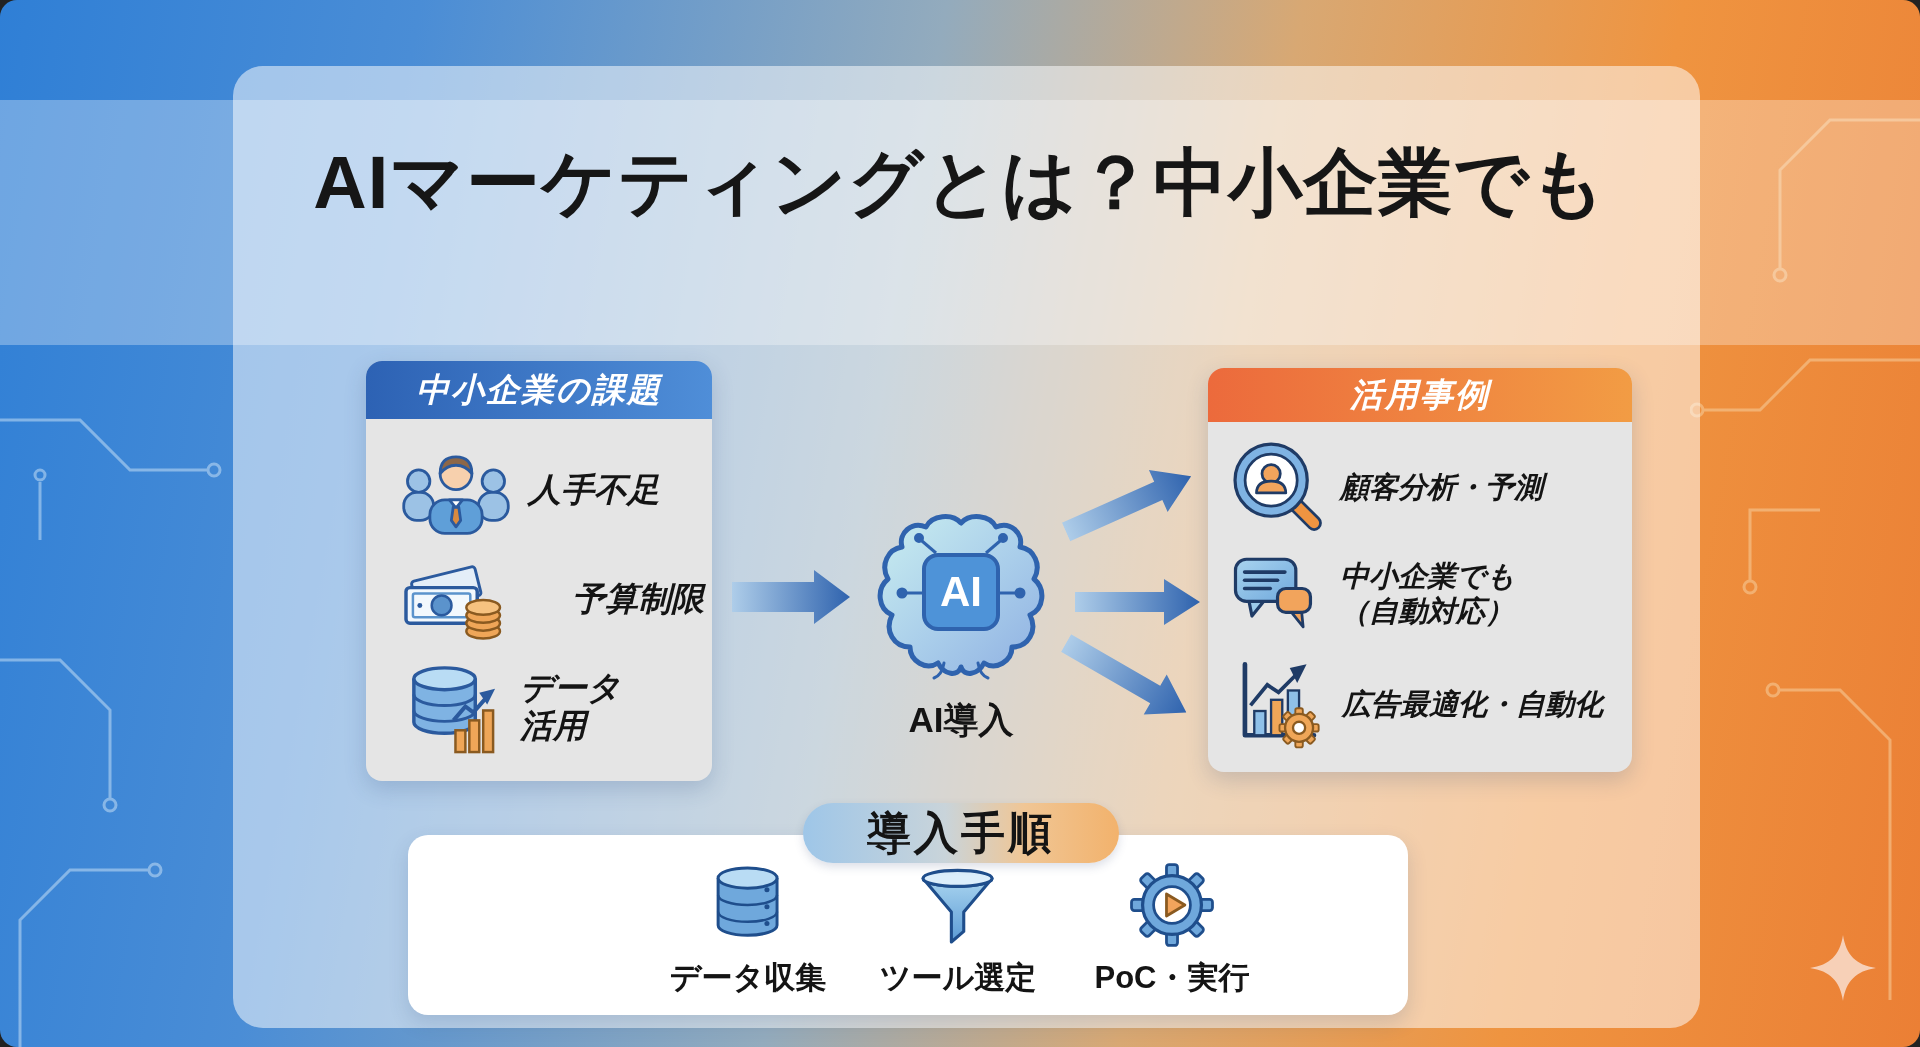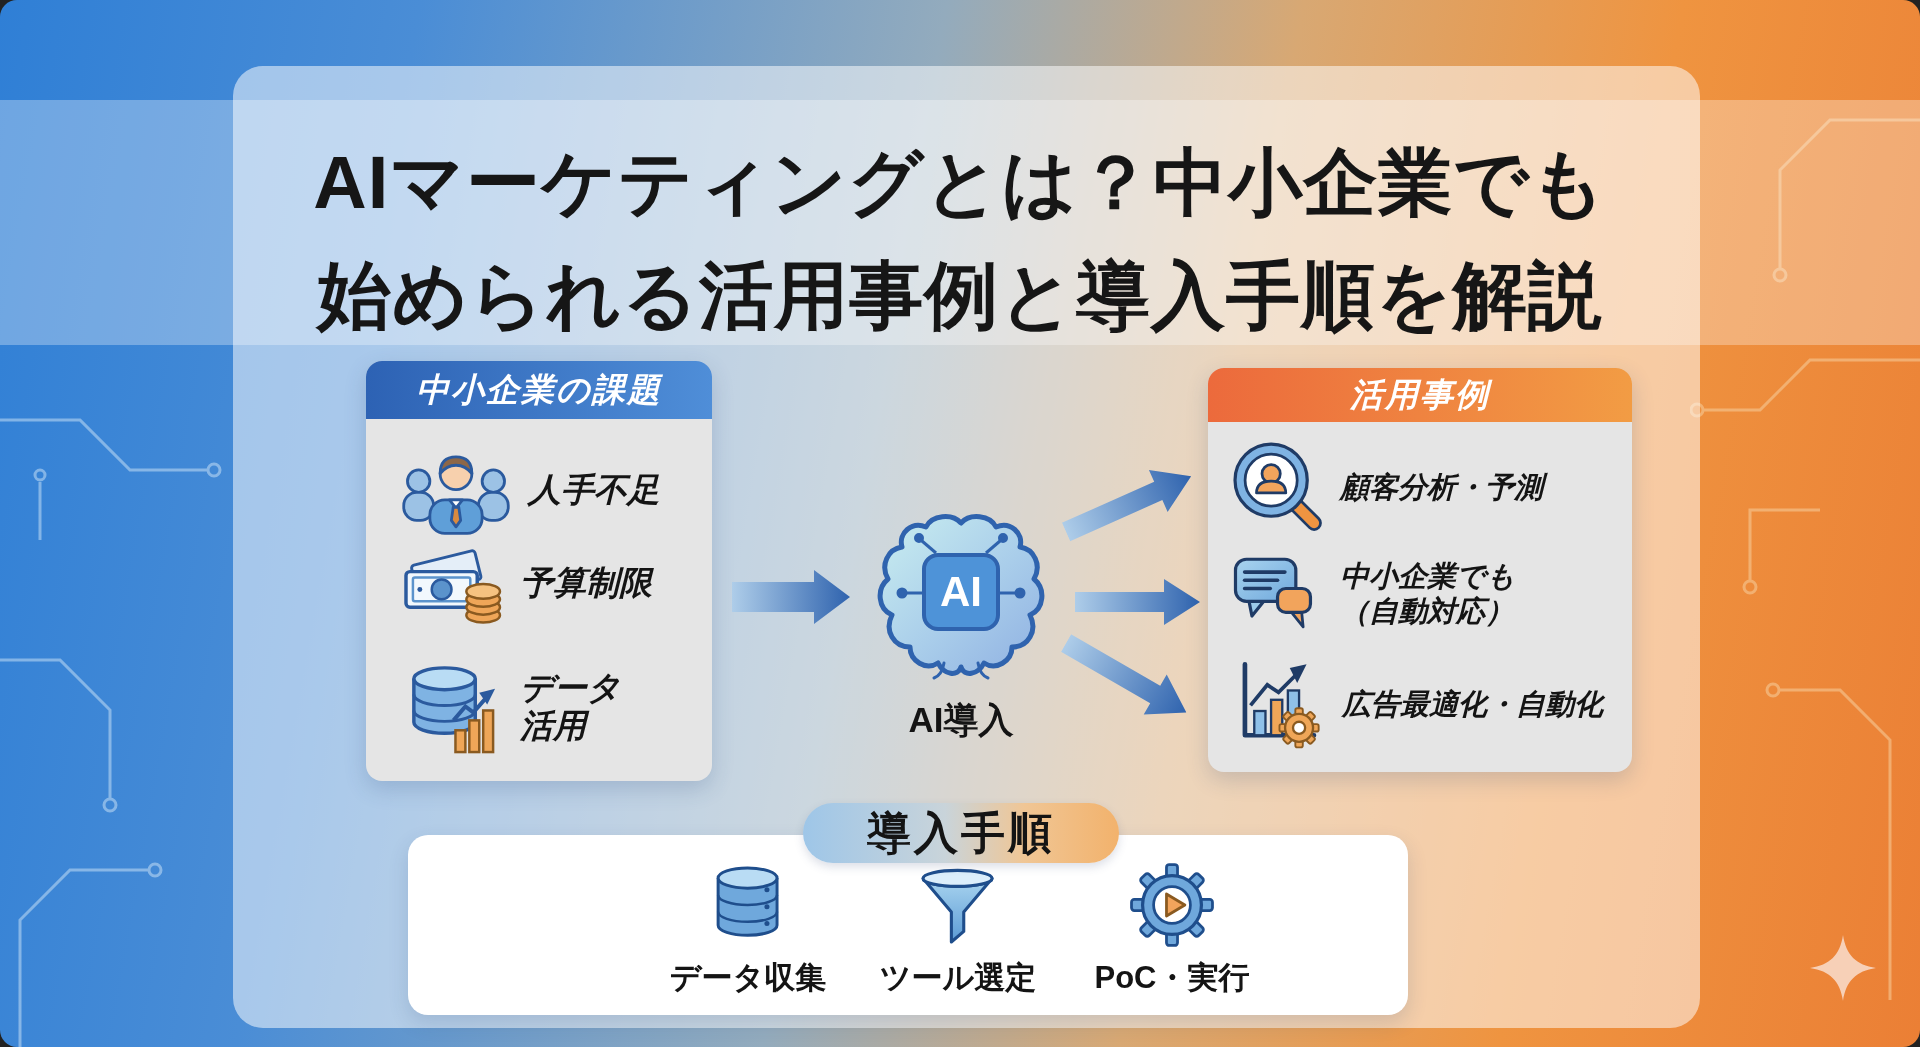--- a/index.html
+++ b/index.html
@@ -73,21 +73,20 @@
       <path d="M130,470 H60 V540"></path>
         <circle cx="60" cy="547" r="6"></circle>
     </g>
   </svg>
 
   <div class="band"></div>
   <div class="panel"></div>
 
   <div class="title">
     <div>AIマーケティングとは？中小企業でも</div>
-    <div>始められる活用事例と導入手順を解説</div>
   </div>
 
   <div class="card card-challenges">
     <div class="card-header header-blue">中小企業の課題</div>
 
     <div class="c-row" style="top:81px;height:96px;">
       <span class="iconbox">
         <svg width="112" height="92" viewBox="0 0 120 95">
           <g stroke="#2b5a9e" stroke-width="3" stroke-linejoin="round">
             <circle cx="20" cy="38" r="12" fill="#9cc2e5"></circle>
@@ -98,21 +97,21 @@
             <path d="M43,30 Q43,12 60,12 Q77,12 77,30 Q70,21 60,21 Q50,21 43,30 Z" fill="#8d6748"></path>
             <rect x="32" y="58" width="56" height="36" rx="16" fill="#5f9fd8"></rect>
             <polygon points="53,58 60,67 67,58" fill="#ffffff"></polygon>
             <polygon points="57,66 63,66 65,80 60,87 55,80" fill="#d98a3f"></polygon>
           </g>
         </svg>
       </span>
       <span class="item-label">人手不足</span>
     </div>
 
-    <div class="c-row" style="top:174px;height:96px;">
+    <div class="c-row" style="top:190px;height:96px;justify-content:space-between;">
       <span class="iconbox">
         <svg width="104" height="94" viewBox="0 0 105 95">
           <g transform="rotate(-14 45 30)">
             <rect x="12" y="22" width="66" height="30" rx="3" fill="#e4eef8" stroke="#2b5a9e" stroke-width="3"></rect>
           </g>
           <rect x="6" y="36" width="72" height="36" rx="4" fill="#f2f8fd" stroke="#2b5a9e" stroke-width="3.5"></rect>
           <rect x="13" y="42" width="58" height="24" rx="2" fill="none" stroke="#5b93cc" stroke-width="2.5"></rect>
           <circle cx="42" cy="54" r="10" fill="#5b93cc" stroke="#2b5a9e" stroke-width="2.5"></circle>
           <circle cx="20" cy="54" r="2.5" fill="#2b5a9e"></circle>
           <g stroke="#8a5a20" stroke-width="2.5">

